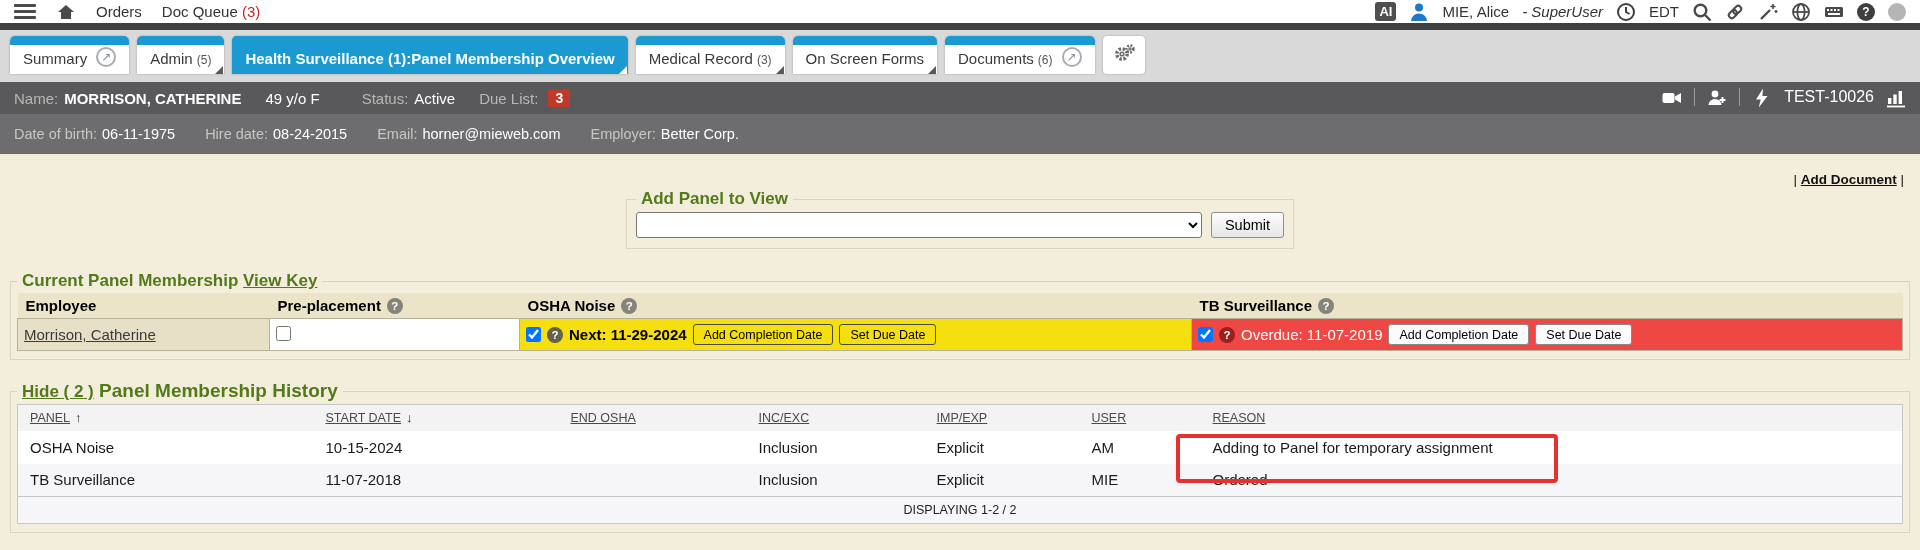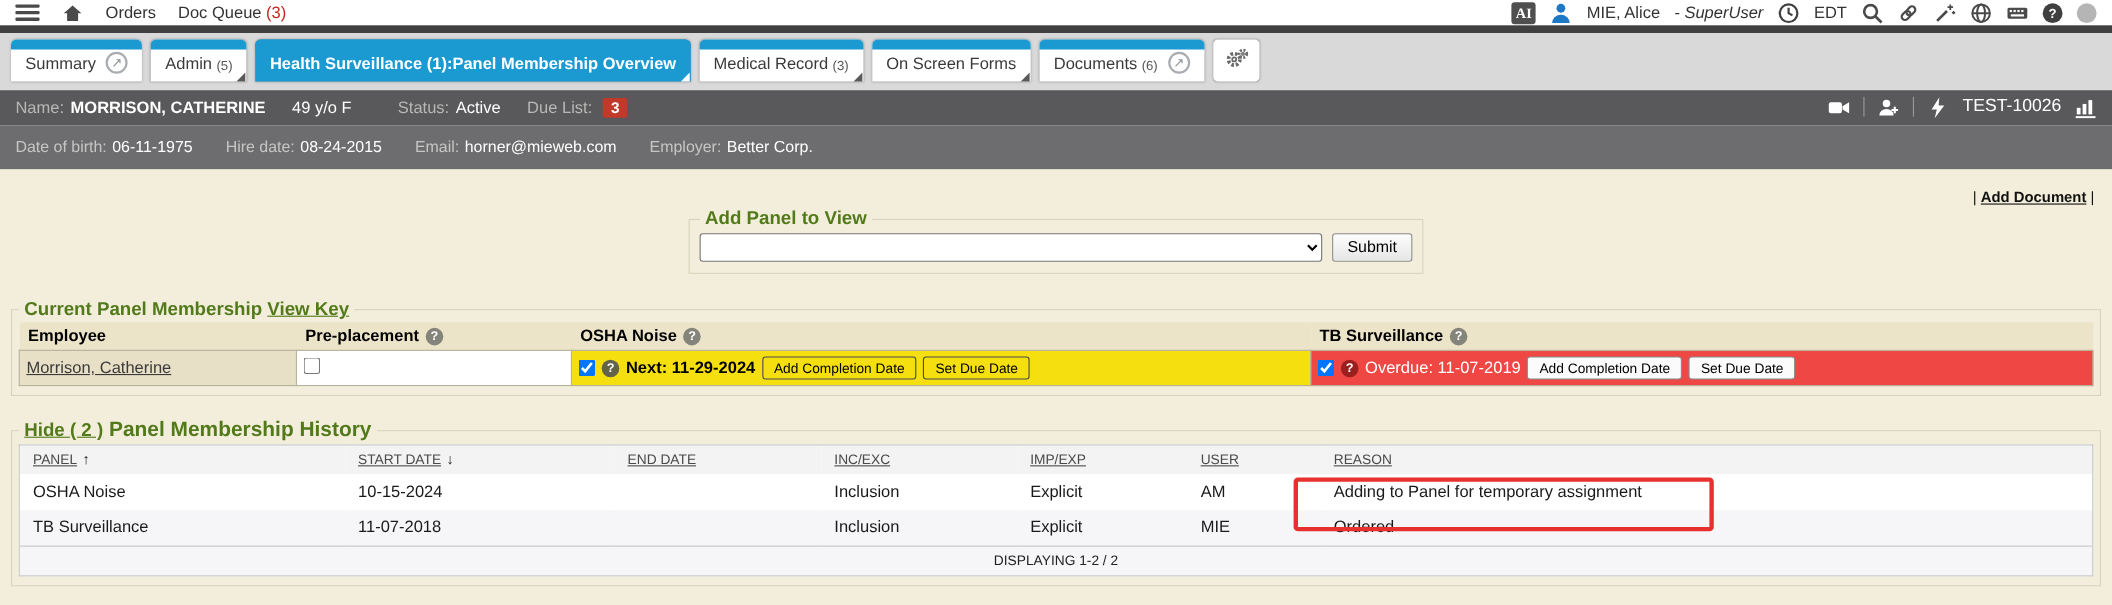--- a/index.html
+++ b/index.html
@@ -9,21 +9,21 @@
   
   .topbar { height:30px; background:#ffffff; border-bottom:7px solid #404040;
     display:flex; align-items:center; padding:0 14px; }
   .topbar-left { display:flex; align-items:center; gap:20px; }
   .hamburger { width:22px; display:flex; flex-direction:column; gap:3px; cursor:pointer; }
   .hamburger span { height:3px; background:#4a4a4a; border-radius:1px; }
   .tb-link { font-size:15px; color:#333; cursor:pointer; }
   .tb-count { color:#c22a1f; }
   .topbar-right { margin-left:auto; display:flex; align-items:center; gap:13px; }
   .ai-badge { background:#4f4f4f; color:#fff; font-weight:bold; font-size:13px;
-    padding:2px 4px; border-radius:3px;font-family:Liberation Serif, serif; }
+    padding:2px 4px; border-radius:3px; }
   .user-name { font-size:15px; color:#333; }
   .user-role { font-size:15px; color:#333; font-style:italic; }
   .tz { font-size:15px; color:#333; }
   .icon20 { width:20px; height:20px; display:inline-block; }
   .help-circle { width:18px; height:18px; border-radius:50%; background:#3f3f3f; color:#fff;
     font-weight:bold; font-size:12px; display:flex; align-items:center; justify-content:center; }
   .avatar-circle { width:18px; height:18px; border-radius:50%; background:#b5b5b5; }
 
   
   .tabbar { height:52px; background:#d9d9d9; display:flex; align-items:flex-start;
@@ -390,21 +390,21 @@
           <col style="width:188px">
           <col style="width:178px">
           <col style="width:155px">
           <col style="width:121px">
           <col>
         </colgroup>
       <thead>
         <tr>
           <th><a><span>PANEL</span></a><span class="sort-arrow">↑</span></th>
           <th><a><span>START DATE</span></a><span class="sort-arrow">↓</span></th>
-          <th><a>END DATE</a></th>
+          <th><a>END OSHA</a></th>
           <th><a>INC/EXC</a></th>
           <th><a>IMP/EXP</a></th>
           <th><a>USER</a></th>
           <th><a>REASON</a></th>
         </tr>
       </thead>
       <tbody>
         <tr>
           <td>OSHA Noise</td>
           <td>10-15-2024</td>

